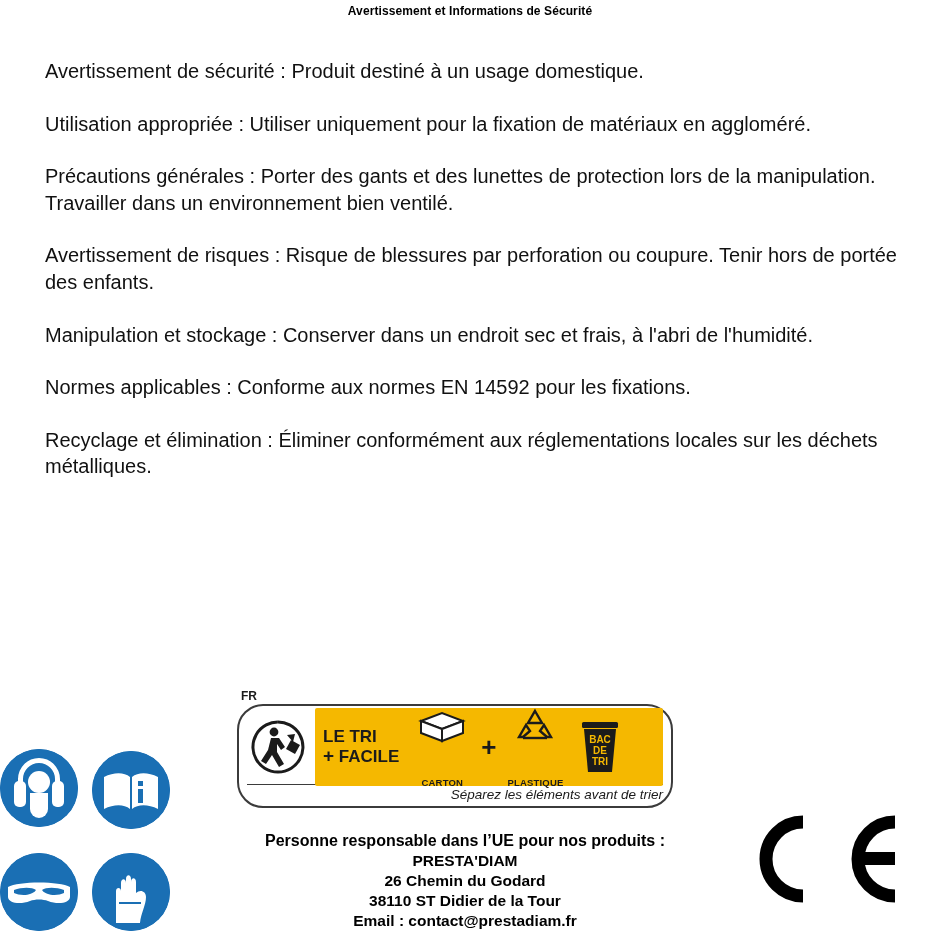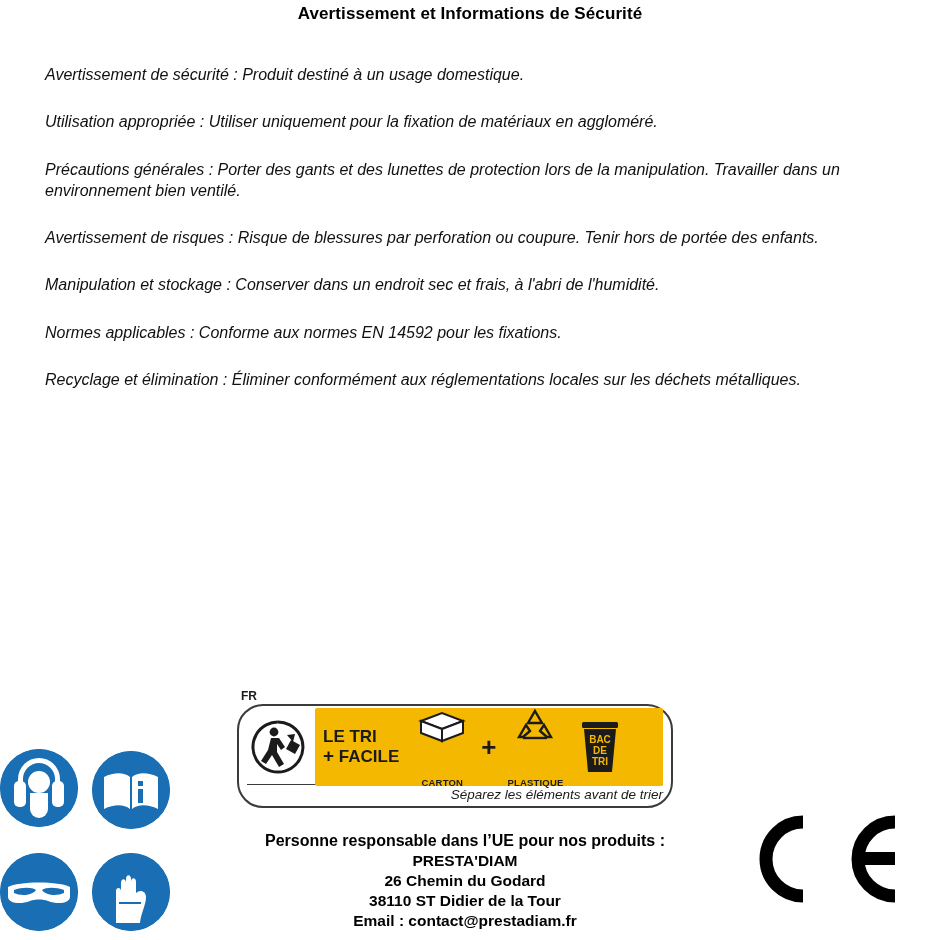--- a/index.html
+++ b/index.html
@@ -17,38 +17,37 @@
   }
 
   .page {
     position: relative;
     width: 940px;
     height: 940px;
   }
 
   .doc-title {
     text-align: center;
-    font-size: 17px;
+    font-size: 12px;
     font-weight: bold;
     margin: 4px 0 0 0;
     padding: 0;
     letter-spacing: 0.1px;
   }
 
   .safety-list {
     margin: 0;
     padding: 0 14px 0 45px;
     list-style: none;
   }
   .safety-item {
-    font-size: 16px;
+    font-size: 20px;
     line-height: 1.33;
     margin-top: 26px;
     color: #111;
-    font-style: italic;
   }
   .safety-item:first-child {
     margin-top: 40px;
   }
 
   
   .lower {
     position: absolute;
     left: 0;
     top: 660px;

